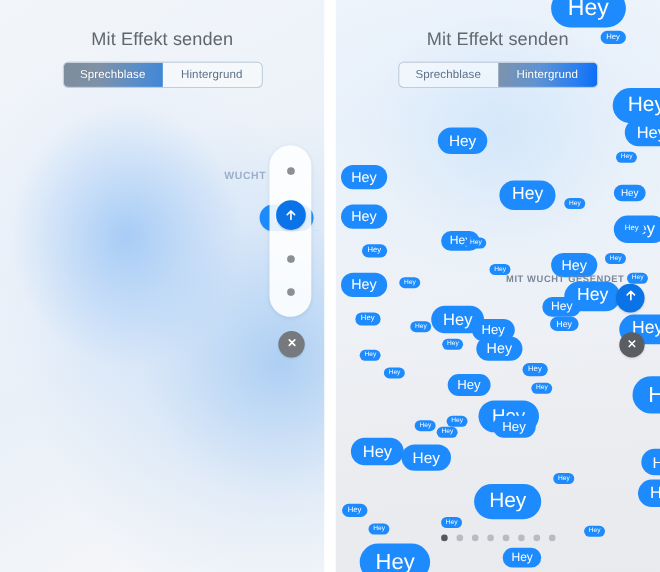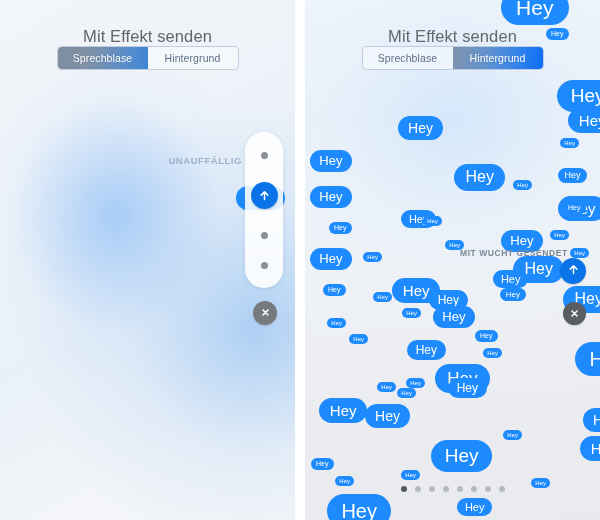--- a/index.html
+++ b/index.html
@@ -58,21 +58,21 @@
   .head-title {
     font-size: 16.5px;
     color: #61666d;
     letter-spacing: 0.1px;
     font-weight: 400;
     line-height: 20px;
   }
   .panel-right .head-title { color: #63686e; }
 
   .seg {
-    margin: 0 auto 0 auto;
+    margin: 10px auto 0 auto;
     width: 180px;
     height: 22px;
     border-radius: 5px;
     border: 1px solid rgba(150,170,195,0.55);
     display: flex;
     overflow: hidden;
     background: rgba(255,255,255,0.42);
     box-shadow: 0 0 1px rgba(255,255,255,0.7);
   }
   .seg-item {
@@ -302,21 +302,21 @@
     <div class="head">
       <div class="head-title">Mit Effekt senden</div>
       <div class="seg">
         <div class="seg-item active">Sprechblase</div>
         <div class="seg-item">Hintergrund</div>
       </div>
     </div>
 
     <div class="effect-list">
       <div class="effect-row">
-        <span class="effect-label">UNAUFFÄLLIG</span>
+        <span class="effect-label">WUCHT</span>
       </div>
     </div>
 
     <div class="sel-wrap">
       <div class="bubble-preview">Hey</div>
     </div>
 
     <div class="pill">
       <div class="pill-dot"></div>
       <div class="send-btn">

